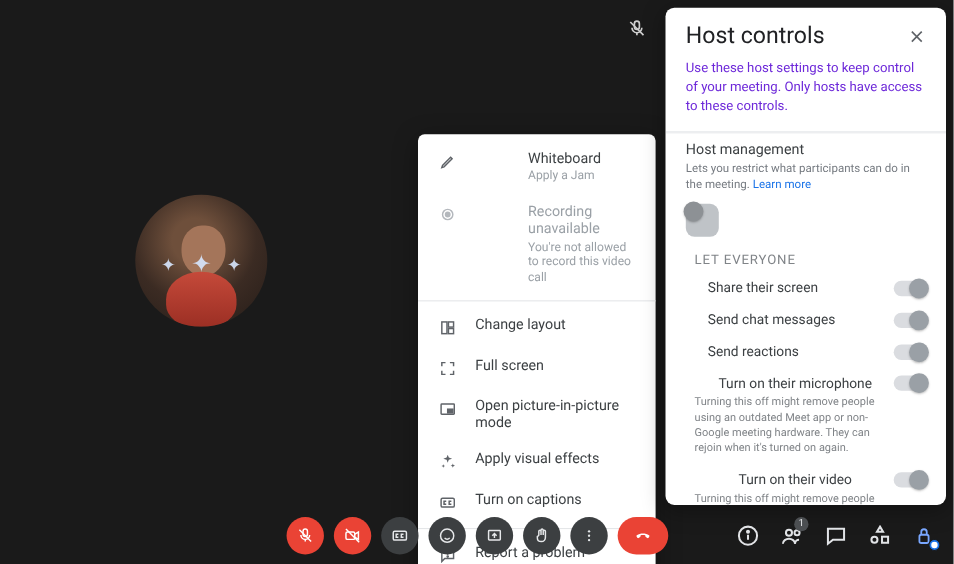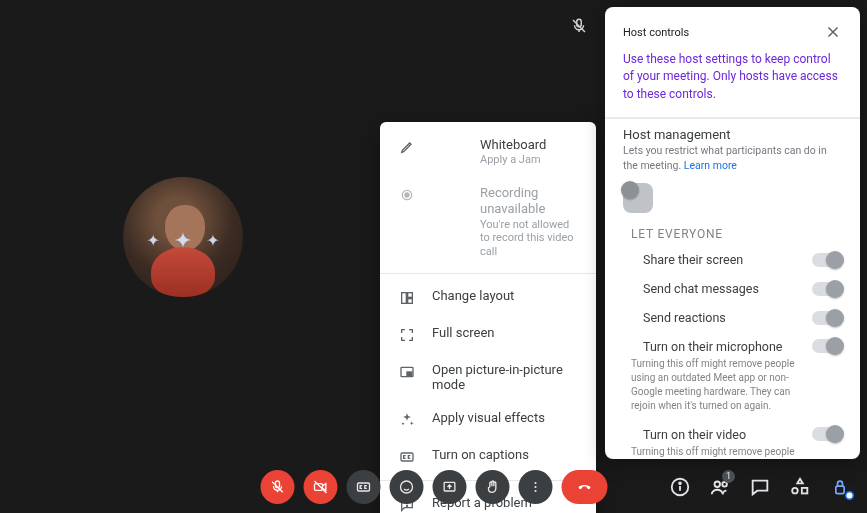--- a/index.html
+++ b/index.html
@@ -46,41 +46,41 @@
   .om-sep { height:1px; background:#e4e6e8; margin:5px 0; }
   
   .panel {
     position:absolute; right:7px; top:7px; width:255px; height:452px; background:#fff; border-radius:8px;
     box-shadow:0 4px 20px rgba(0,0,0,.35); overflow:hidden; color:#3c4043; font-size:12px;
   }
   .panel-inner{ position:absolute; inset:0; overflow-y:auto; padding:0 0 8px 0;}
   .panel-inner::-webkit-scrollbar{ width:10px;}
   .panel-inner::-webkit-scrollbar-thumb{ background:#c2c4c7; border-radius:6px;}
   .panel-header{ display:flex; align-items:center; justify-content:space-between; padding:14px 16px 8px 18px;}
-  .panel-title{ font-size:11px; color:#202124;}
+  .panel-title{ font-size:21px; color:#202124;}
   .panel-close{ width:22px; height:22px; color:#5f6368; cursor:pointer; display:flex; align-items:center; justify-content:center;}
   .panel-desc{ padding:0 18px 14px 18px; font-size:12px; line-height:1.45; color:#6d28d9;}
   .panel-rule{ height:1px; background:#e8eaed; margin:0;}
   .section-label{
     padding:14px 18px 8px 18px; font-size:10px; letter-spacing:.8px; color:#5f6368; text-transform:uppercase;
   }
   .row {
     display:flex; align-items:flex-start; justify-content:space-between; padding:8px 18px 2px 18px; gap:10px;flex-direction:column;
   }
   .row .heading{ font-size:13px; color:#3c4043; line-height:1.3;}
   .row .sub{ font-size:10.5px; color:#757a80; line-height:1.4; padding-right:4px;}
   .row .sub a{ color:#1a73e8; text-decoration:none;}
   .subsection-label{
     padding:12px 18px 4px 26px; font-size:12px; letter-spacing:.8px; color:#808488;
   }
   .opt{
     display:flex; align-items:center; justify-content:space-between; padding:7px 18px 7px 26px;
   }
   .opt .heading{ font-size:12.5px; color:#3c4043;margin-left:12px;}
-  .opt-col{ display:flex; flex-direction:column; gap:3px; padding-right:10px;}
+  .opt-col{ display:flex; flex-direction:column; gap:3px; padding-right:10px;align-items:center;}
   .opt .sub{ font-size:10px; color:#808488; line-height:1.4;}
   .toggle{
     position:relative; width:30px; height:14px; border-radius:8px; background:#dadce0; flex:0 0 30px; cursor:pointer;
   }
   .toggle .knob{
     position:absolute; top:-2px; width:18px; height:18px; border-radius:50%; background:#9aa0a6;
     box-shadow:0 1px 2px rgba(0,0,0,.25);
   }
   .toggle.on .knob{ right:-2px; background:#9aa0a6;}
   .toggle.off .knob{ left:-2px; background:#8d9195;}

